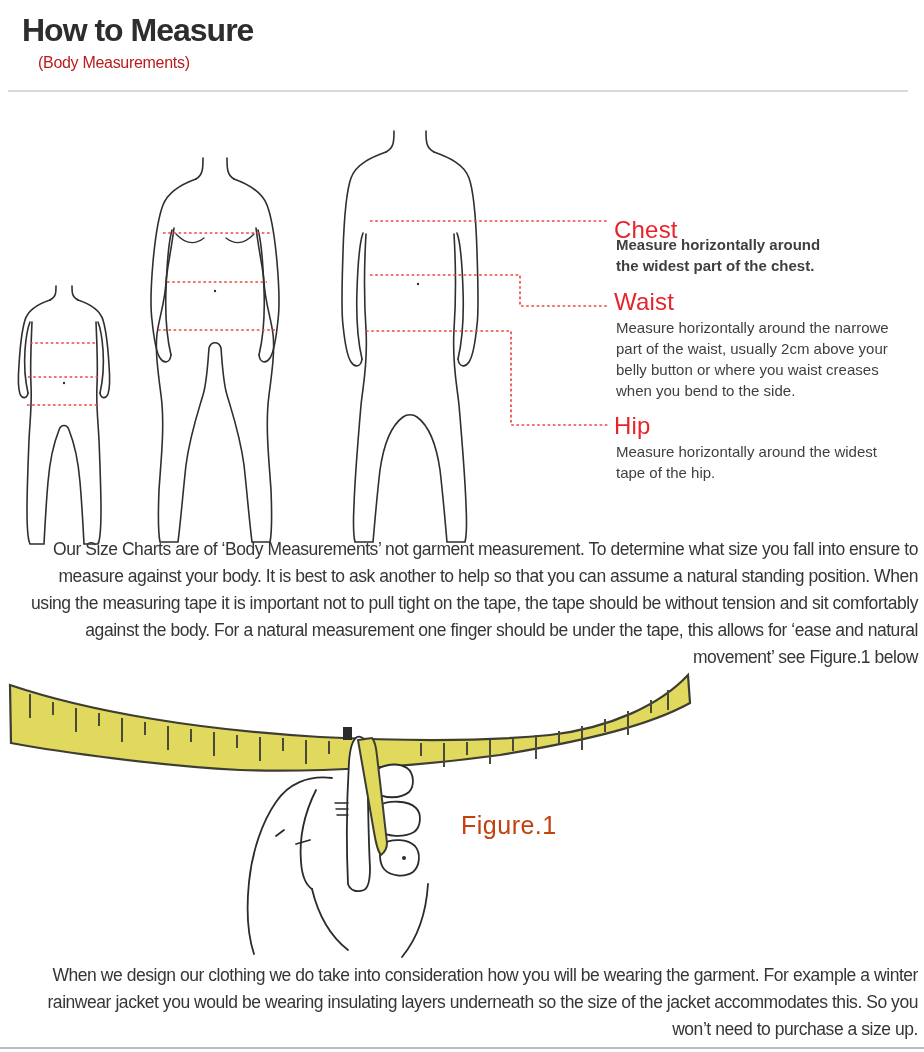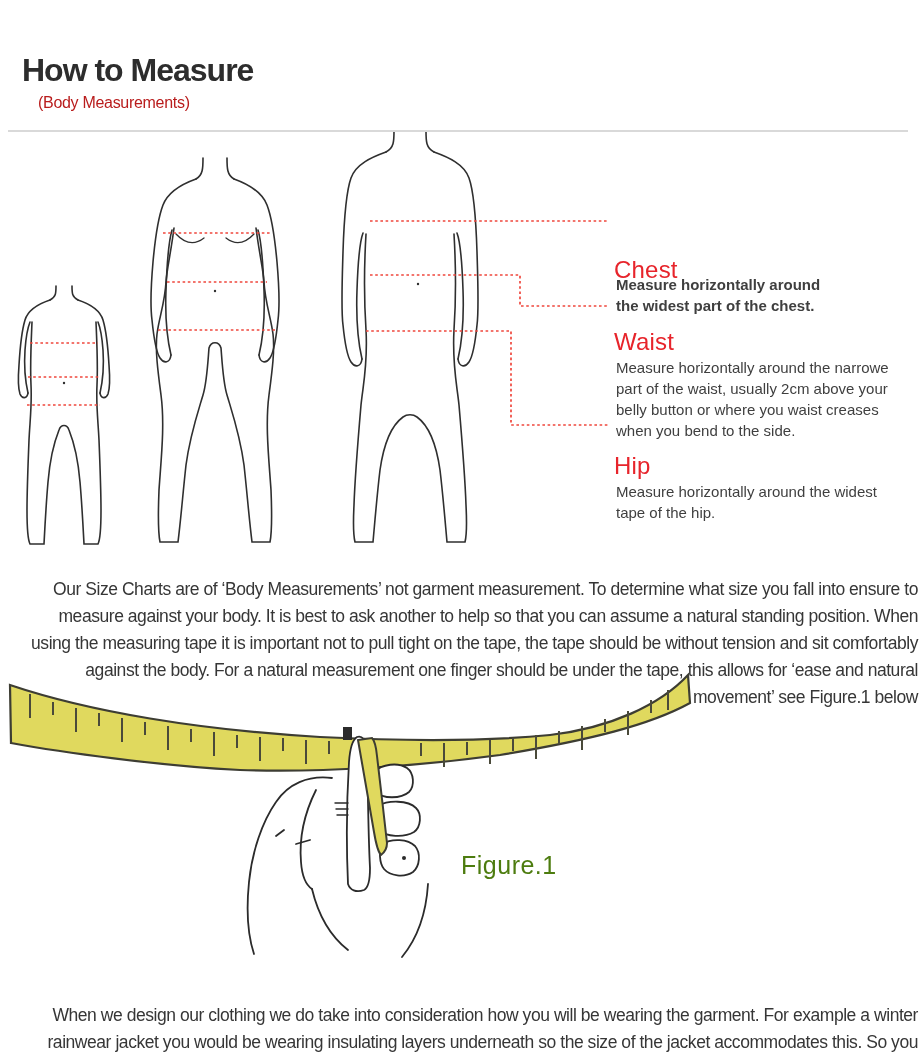--- a/index.html
+++ b/index.html
@@ -1,20 +1,20 @@
 <!DOCTYPE html>
 <html><head>
 <meta charset="utf-8">
 <style>
   html,body{margin:0;padding:0;background:#ffffff;}
   #page{
     position:relative;width:924px;height:1052px;background:#ffffff;overflow:hidden;
     font-family:"Liberation Sans",sans-serif;color:#333;
   }
-  .abs{position:absolute;margin-top:40px;}
+  .abs{position:absolute;}
   #title{left:22px;top:12px;font-size:32px;font-weight:bold;color:#2d2d2d;letter-spacing:-1px;}
   #subtitle{left:38px;top:54px;font-size:16px;font-weight:normal;color:#b91c1c;letter-spacing:-0.3px;}
   .divider{height:2px;background:#d9d9d9;}
   #divider-top{left:8px;top:90px;width:900px;}
   #divider-bottom{left:0px;top:1047px;width:924px;background:#bdbdbd;}
   .measure-label{left:614px;font-size:24px;color:#e7242b;letter-spacing:0.2px;}
   .measure-desc{left:616px;width:306px;font-size:15px;line-height:21px;color:#3f3f3f;}
   .measure-desc div{white-space:nowrap;overflow:hidden;}
   #chest-label{top:216px;}
   #chest-desc{top:234px;font-weight:bold;}
@@ -22,21 +22,21 @@
   #waist-desc{top:317px;}
   #hip-label{top:412px;}
   #hip-desc{top:441px;}
   .para{
     left:18px;width:900px;font-size:17.5px;line-height:27px;color:#363636;
     letter-spacing:-0.45px;
     text-align:right;
   }
   #intro-para{top:536px;}
   #closing-para{top:962px;}
-  #figure-caption{left:461px;top:811px;font-size:25px;color:#4d7c0f;letter-spacing:0.5px;}
+  #figure-caption{left:461px;top:811px;font-size:25px;color:#c2410c;letter-spacing:0.5px;}
   svg{position:absolute;left:0;top:0;}
 </style>
 </head>
 <body>
 
 <div id="page">
 
   <svg width="924" height="1052" viewBox="0 0 924 1052">
     <g fill="none" stroke="#2f2f2f" stroke-width="1.6" stroke-linecap="round">
 

